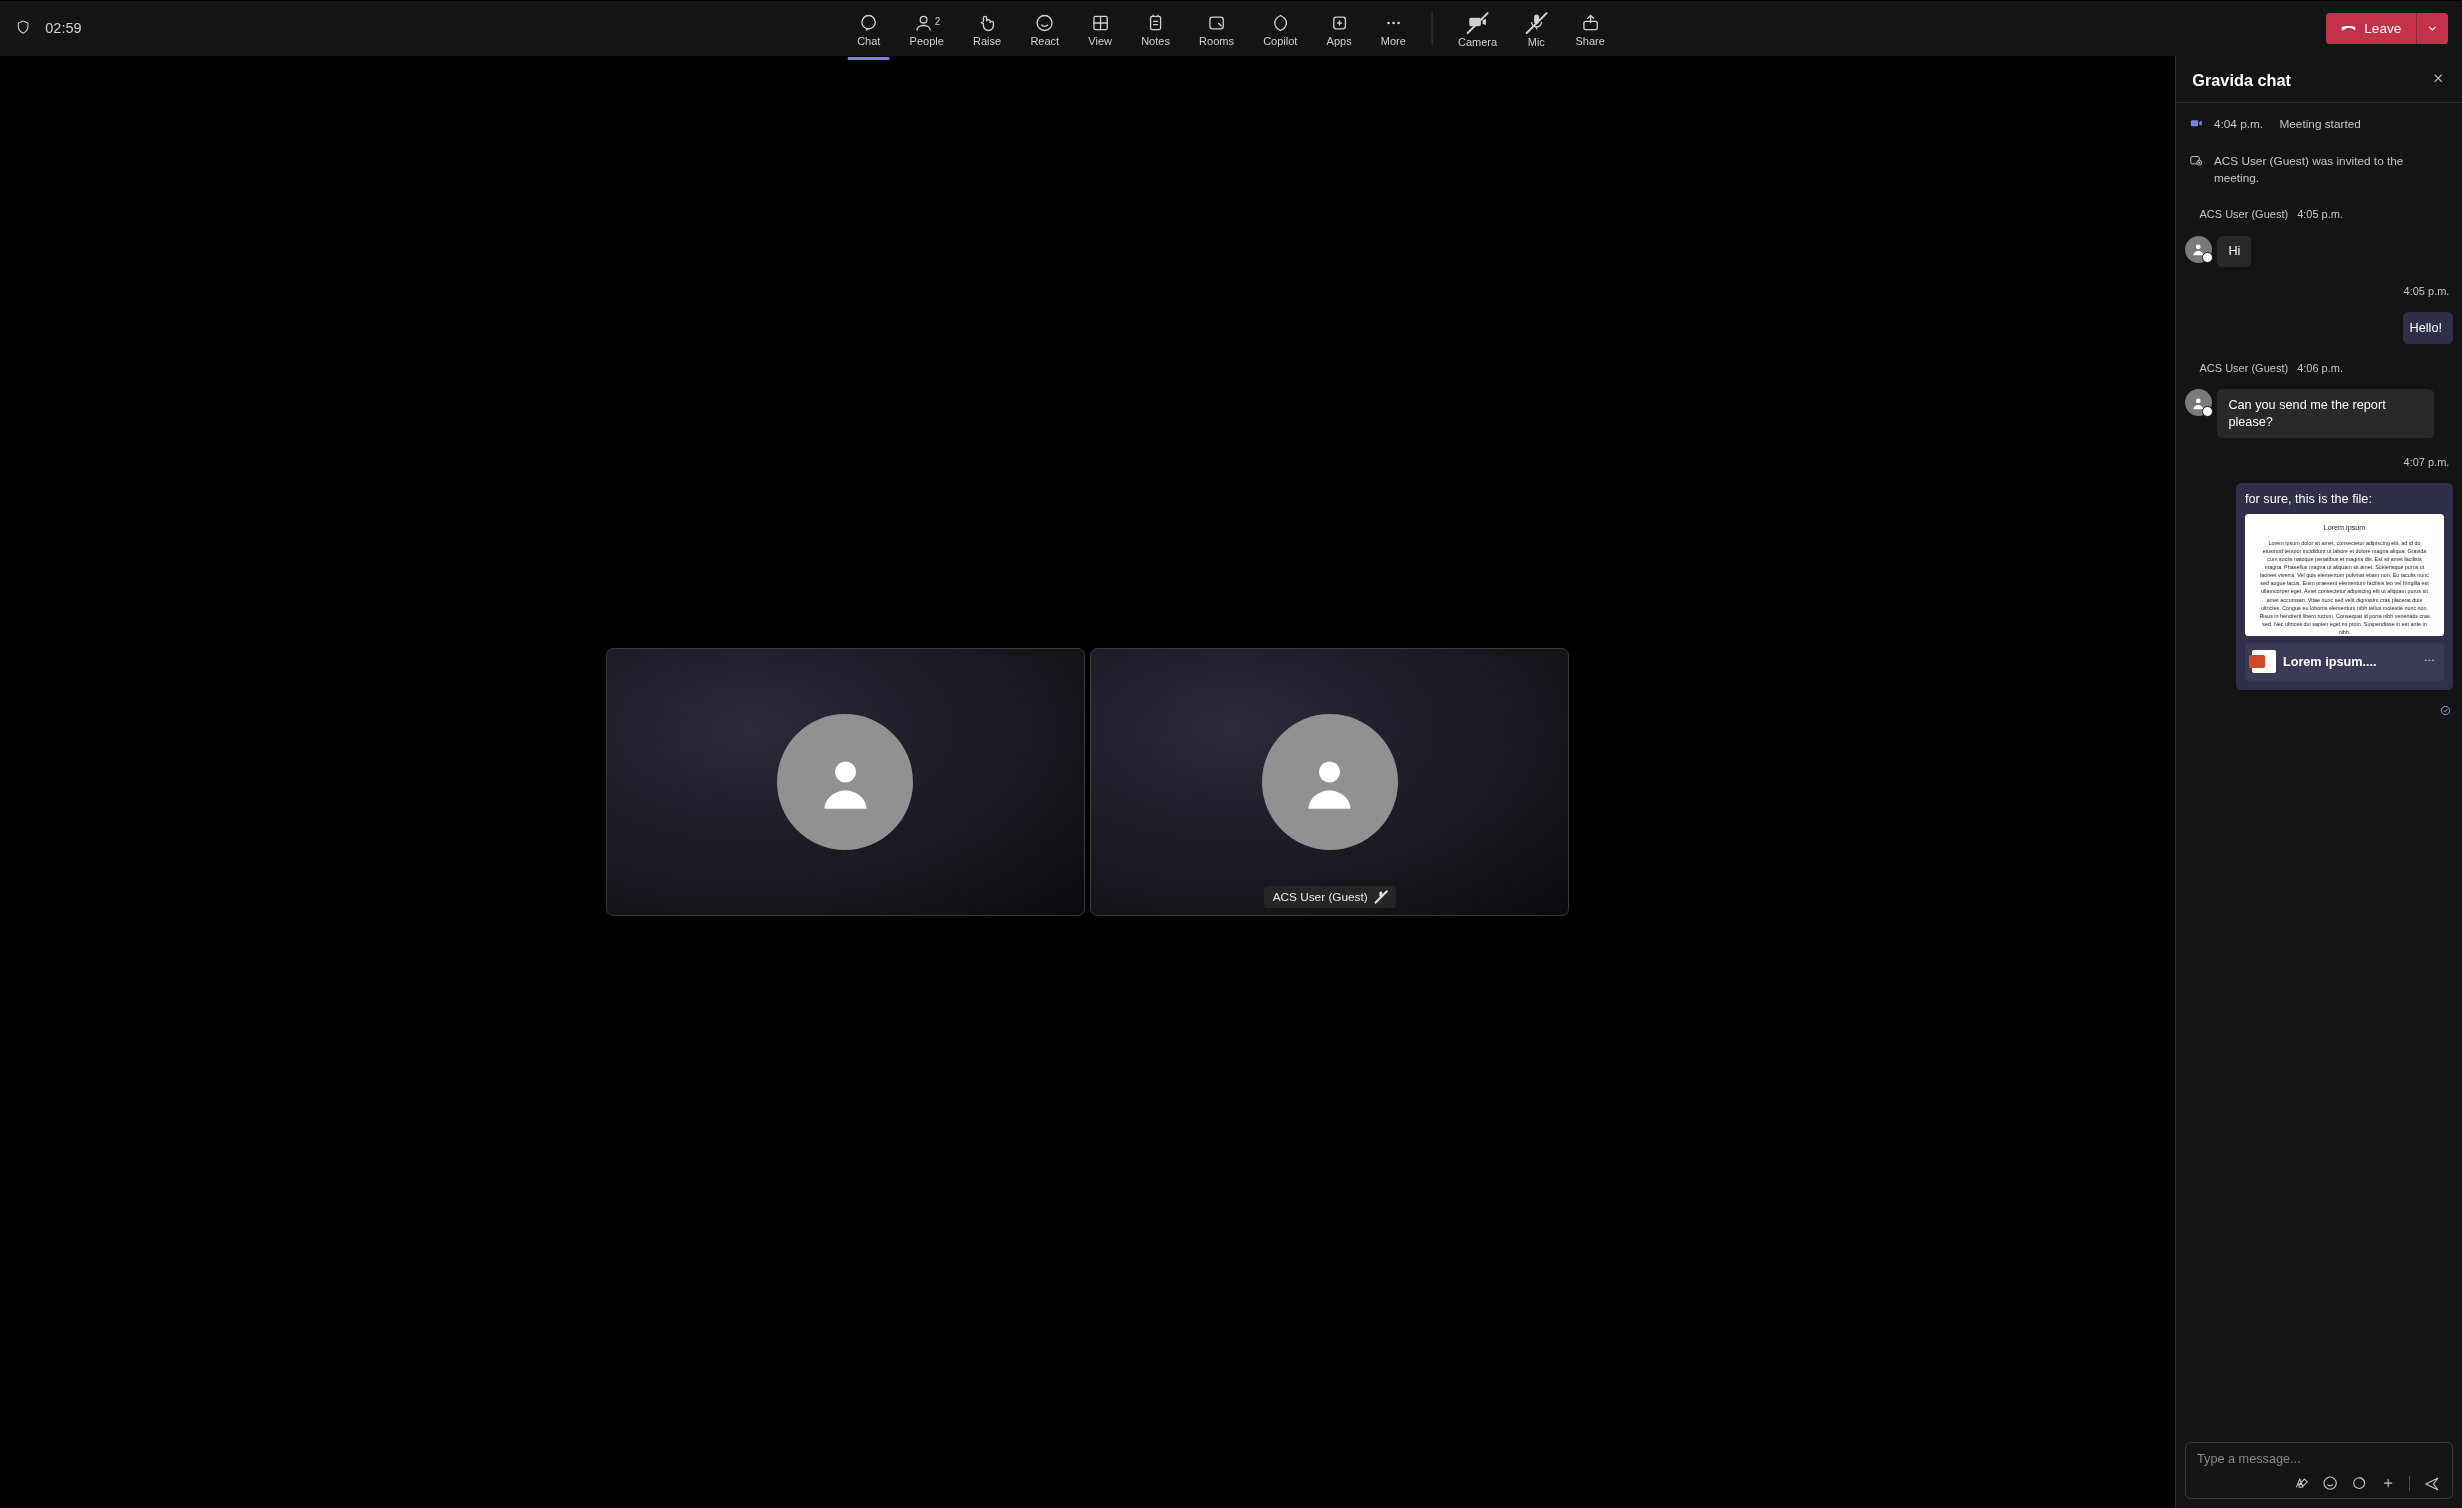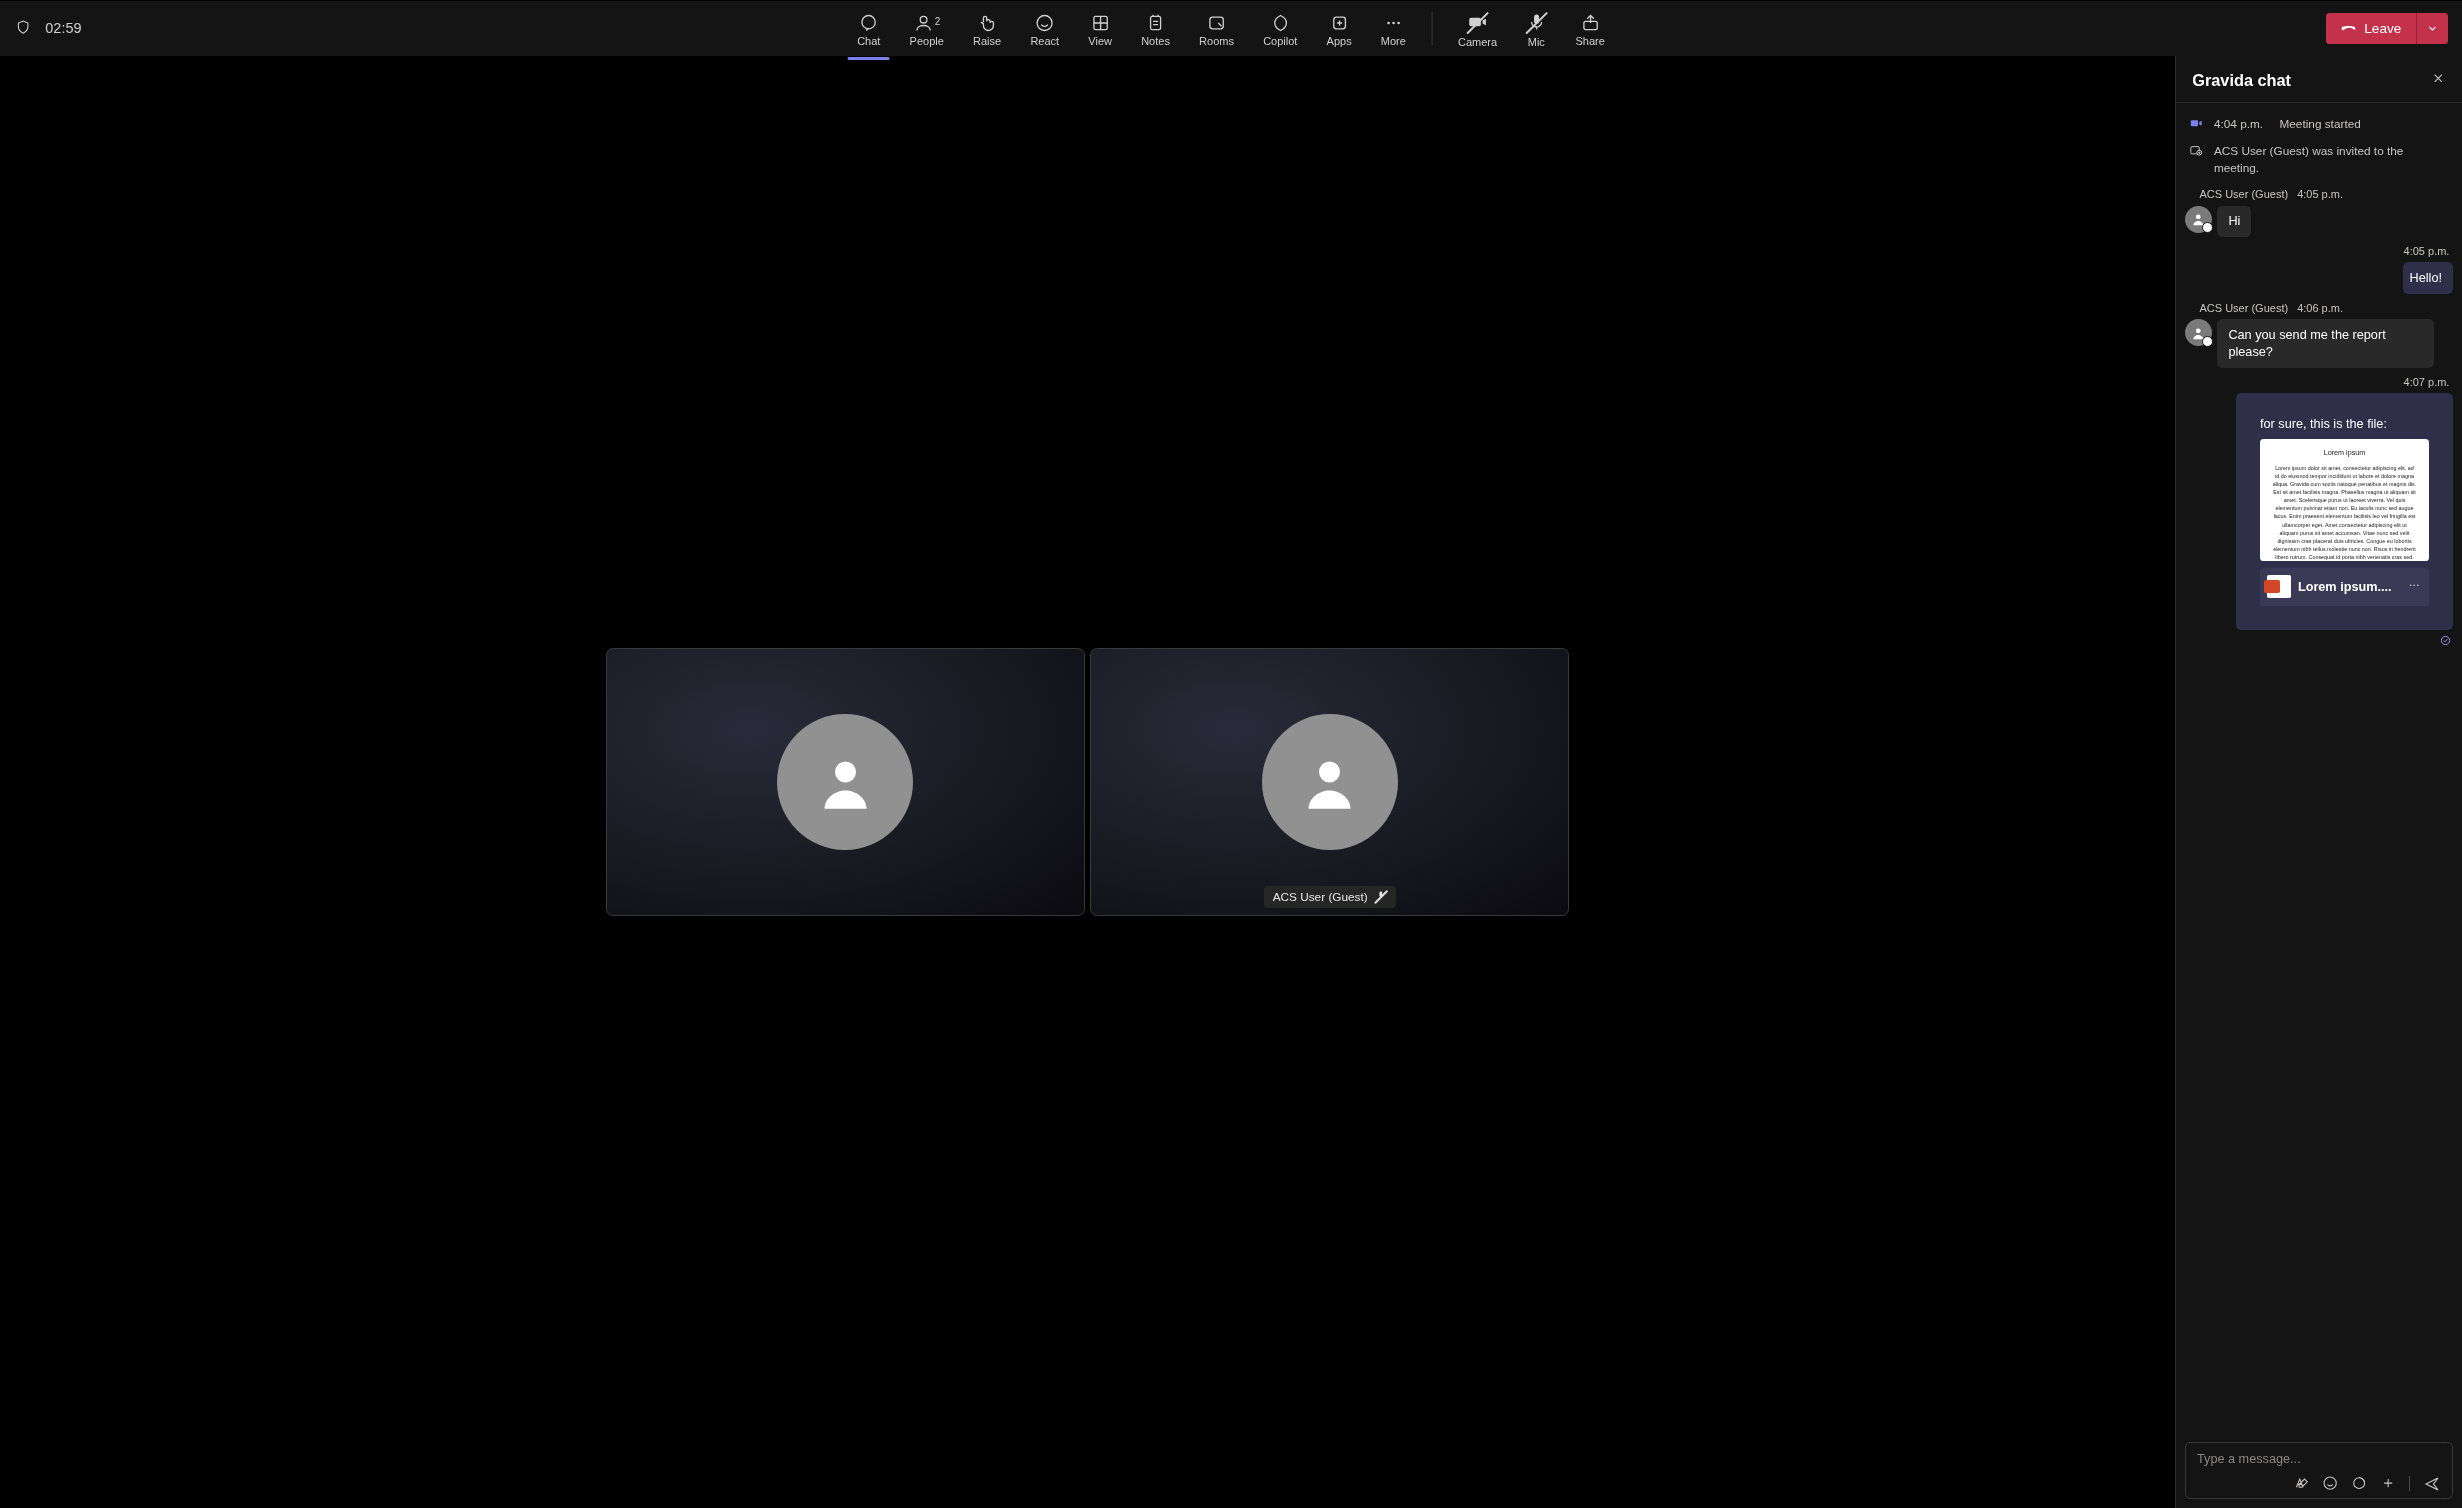--- a/index.html
+++ b/index.html
@@ -197,21 +197,21 @@
     border-bottom: 0.9px solid #2a2a2a;
   }
   .chat-header h2 { font-size: 16.3px; font-weight: 700; color: #fff; }
   .chat-close { color: #c0c0c0; cursor: pointer; }
   .chat-body {
     flex: 1;
     overflow-y: auto;
     padding: 9px 9px 0;
     display: flex;
     flex-direction: column;
-    gap: 4px;
+    gap: 14px;
   }
   .sys-row {
     display: flex;
     gap: 9px;
     color: #c8c6c4;
     font-size: 11.8px;
     padding: 3.6px 3.6px;
   }
   .sys-row .icon { color: #a29ef0; flex-shrink: 0; width: 16.3px; display:flex; justify-content:center; }
   .sys-text { line-height: 1.4; }
@@ -250,21 +250,21 @@
     max-width: 217px;
     line-height: 1.35;
   }
   .bubble.self {
     background: #2f2f4a;
     padding-left: 7px;
   }
   .file-card {
     background: #2f2f4a;
     border-radius: 5.4px;
-    padding: 24px;
+    padding: 9px;
     max-width: 217px;
     color: #fff;
     display: flex;
     flex-direction: column;
     gap: 7.2px;
   }
   .file-preview {
     background: #fff;
     border-radius: 3.6px;
     height: 122px;

